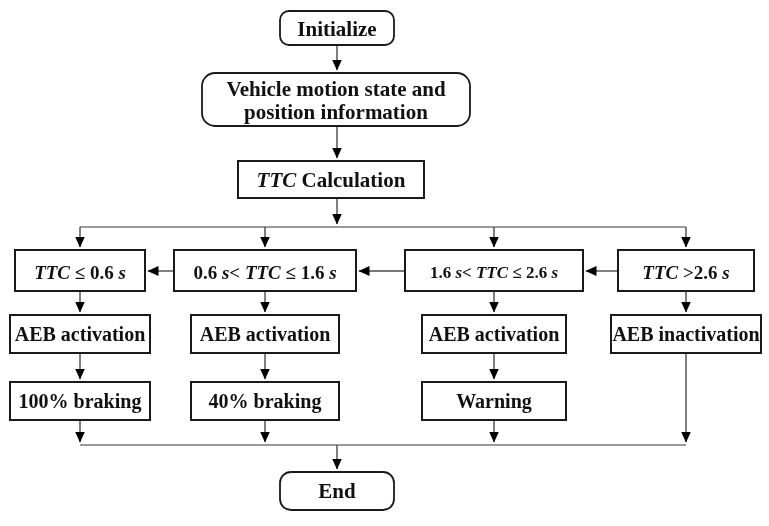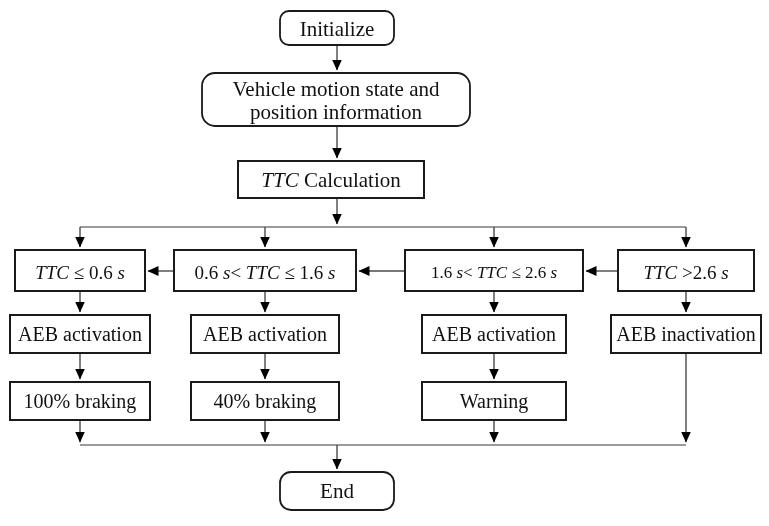--- a/index.html
+++ b/index.html
@@ -6,20 +6,21 @@
     margin: 0;
     padding: 0;
     background: #ffffff;
   }
   .stage {
     position: relative;
     width: 769px;
     height: 526px;
     background: #ffffff;
     overflow: hidden;
+    font-weight: bold;
   }
   svg {
     display: block;
   }
   .node-rect {
     fill: #ffffff;
     stroke: #1a1a1a;
     stroke-width: 2;
   }
   .node-round {

